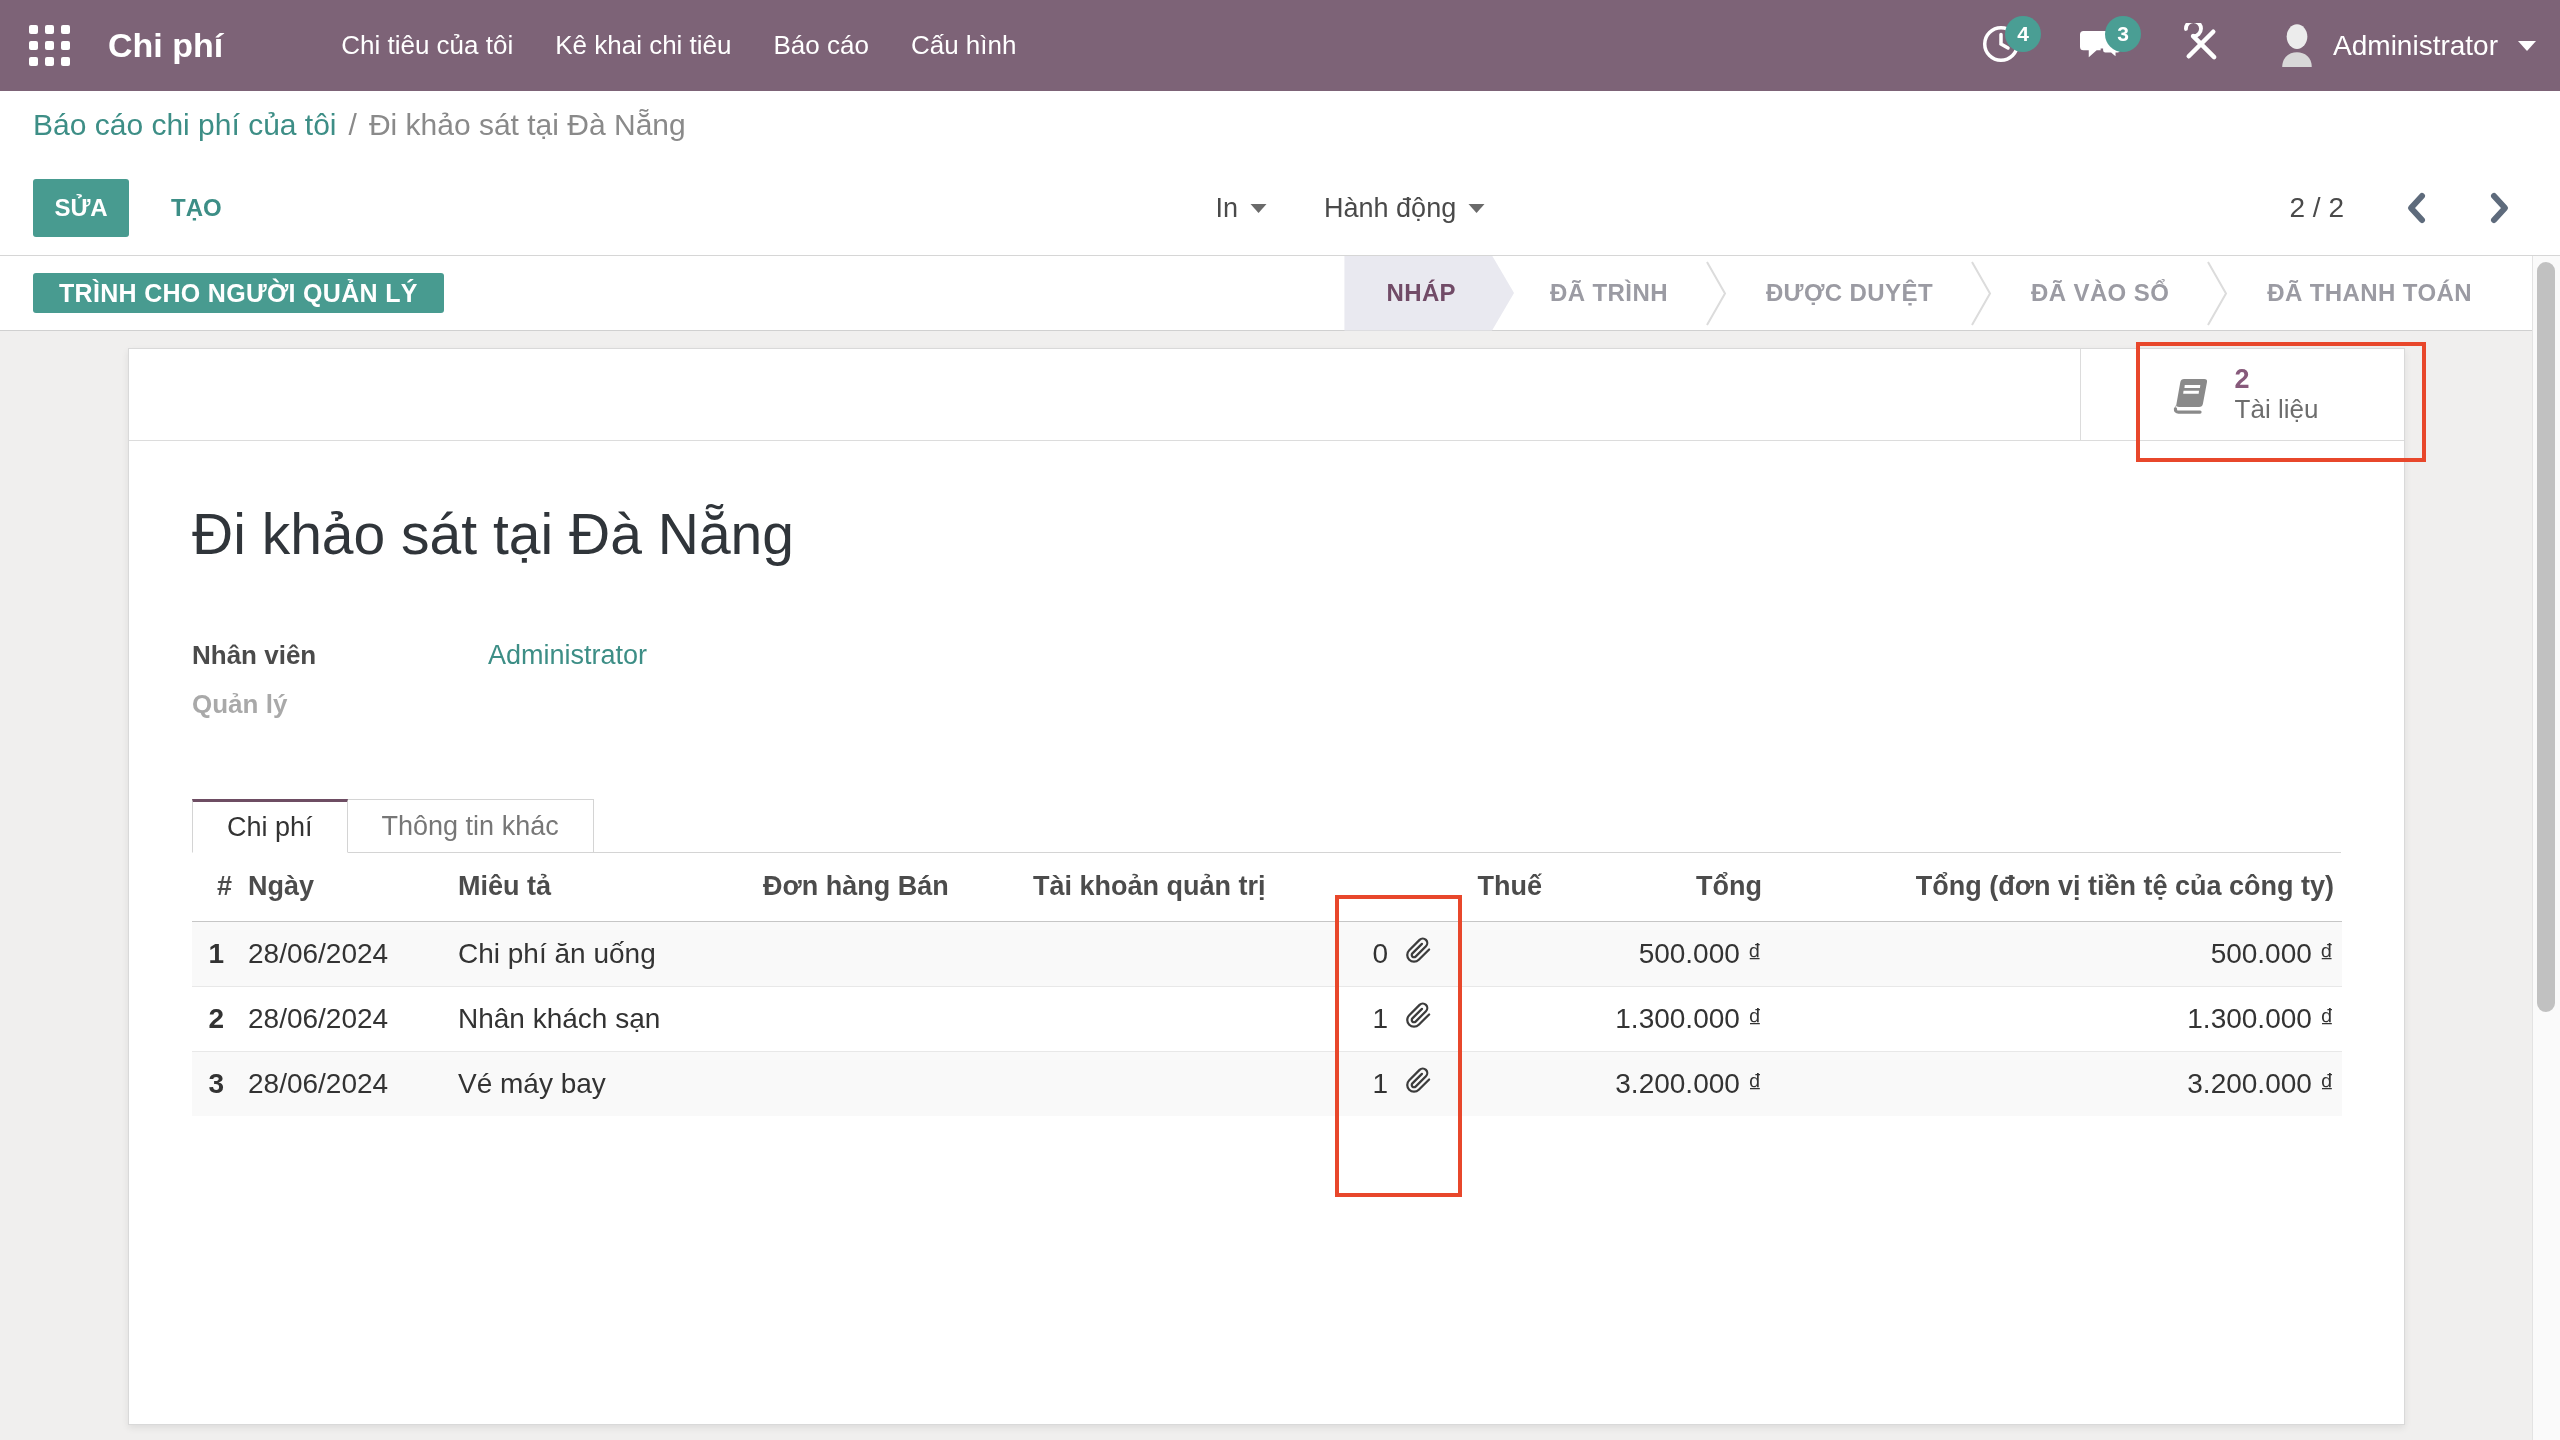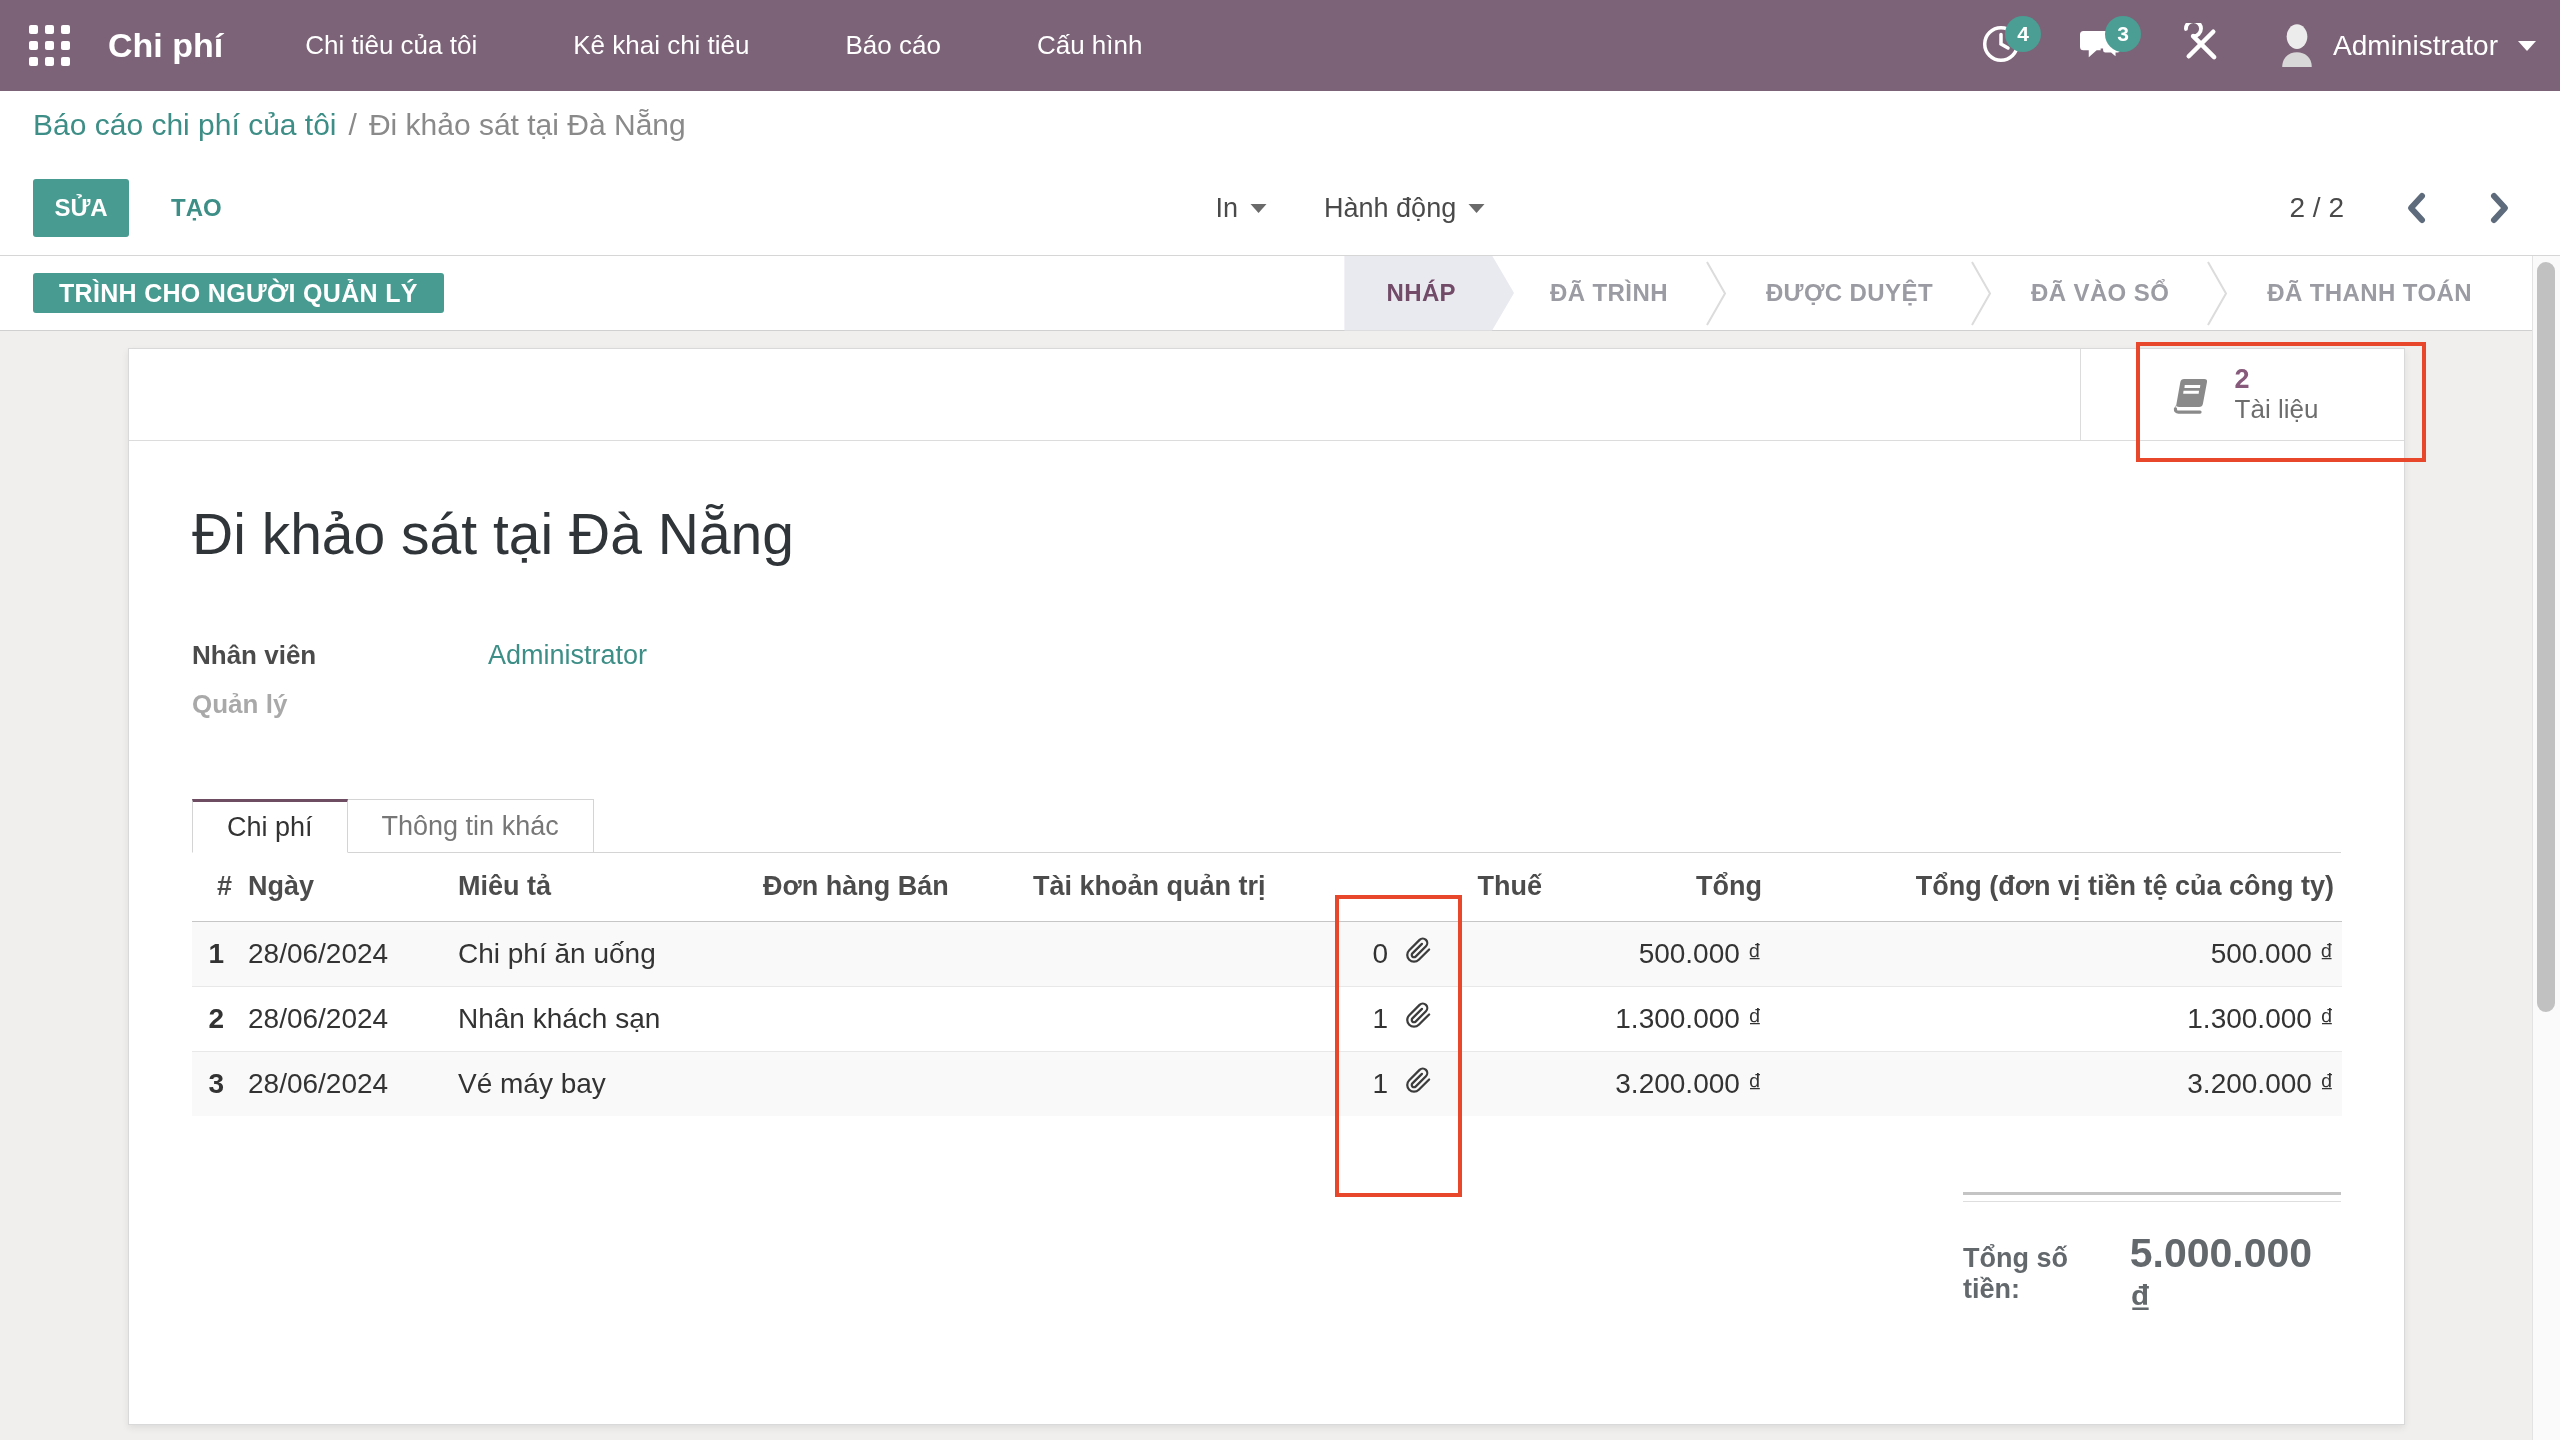--- a/index.html
+++ b/index.html
@@ -5,21 +5,21 @@
   * { margin:0; padding:0; box-sizing:border-box; }
   html,body { width:2560px; height:1440px; overflow:hidden; }
   body { font-family:"Liberation Sans","DejaVu Sans",sans-serif; background:#f0efee; color:#333; }
 
   
   .nav { height:91px; background:#7d6377; display:flex; align-items:center; padding:0 24px 0 20px; }
   .apps-btn { width:58px; height:58px; display:flex; align-items:center; justify-content:center; cursor:pointer; }
   .apps-grid { display:grid; grid-template-columns:repeat(3,9px); grid-template-rows:repeat(3,9px); gap:7px; }
   .apps-grid span { width:9px; height:9px; border-radius:2px; background:#fff; }
   .brand { color:#fff; font-size:34px; font-weight:700; margin-left:30px; }
-  .nav-menu { display:flex; margin-left:82px; gap:96px; }
+  .nav-menu { display:flex; margin-left:118px; gap:42px; }
   .nav-item { color:#fff; font-size:26px; font-weight:500; cursor:pointer; }
   .nav-right { margin-left:auto; display:flex; align-items:center; gap:52px; }
   .nav-iconbtn { position:relative; width:48px; height:48px; display:flex; align-items:center; justify-content:center; cursor:pointer; }
   .badge { position:absolute; top:-6px; right:-16px; min-width:36px; height:36px; border-radius:18px; background:#4a9e94; color:#fff; font-size:21px; font-weight:700; display:flex; align-items:center; justify-content:center; }
   .usermenu { display:flex; align-items:center; gap:16px; cursor:pointer; }
   .username { color:#fff; font-size:28px; font-weight:500; }
   .caret { width:0; height:0; border-left:9px solid transparent; border-right:9px solid transparent; border-top:10px solid #fff; margin-left:4px; }
 
   
   .cp { background:#fff; border-bottom:1px solid #d6d6d6; }
@@ -333,28 +333,20 @@
                     </svg></span>
                 </span>
               </td>
             <td class="ar"></td>
             <td class="ar">3.200.000 ₫</td>
             <td class="ar">3.200.000 ₫</td>
           </tr>
         </tbody>
       </table>
 
-      <div class="totals">
-        <div class="tot-line1"></div>
-        <div class="tot-line2"></div>
-        <div class="tot-row">
-          <span class="tot-label">Tổng số tiền:</span>
-          <span class="tot-value">5.000.000 ₫</span>
-        </div>
-      </div>
     </div>
 
     <div class="annot annot-docs"></div>
     <div class="annot annot-attach"></div>
   </div>
 </div>
 
 <div class="sb-track">
   <div class="sb-thumb"></div>
 </div>

